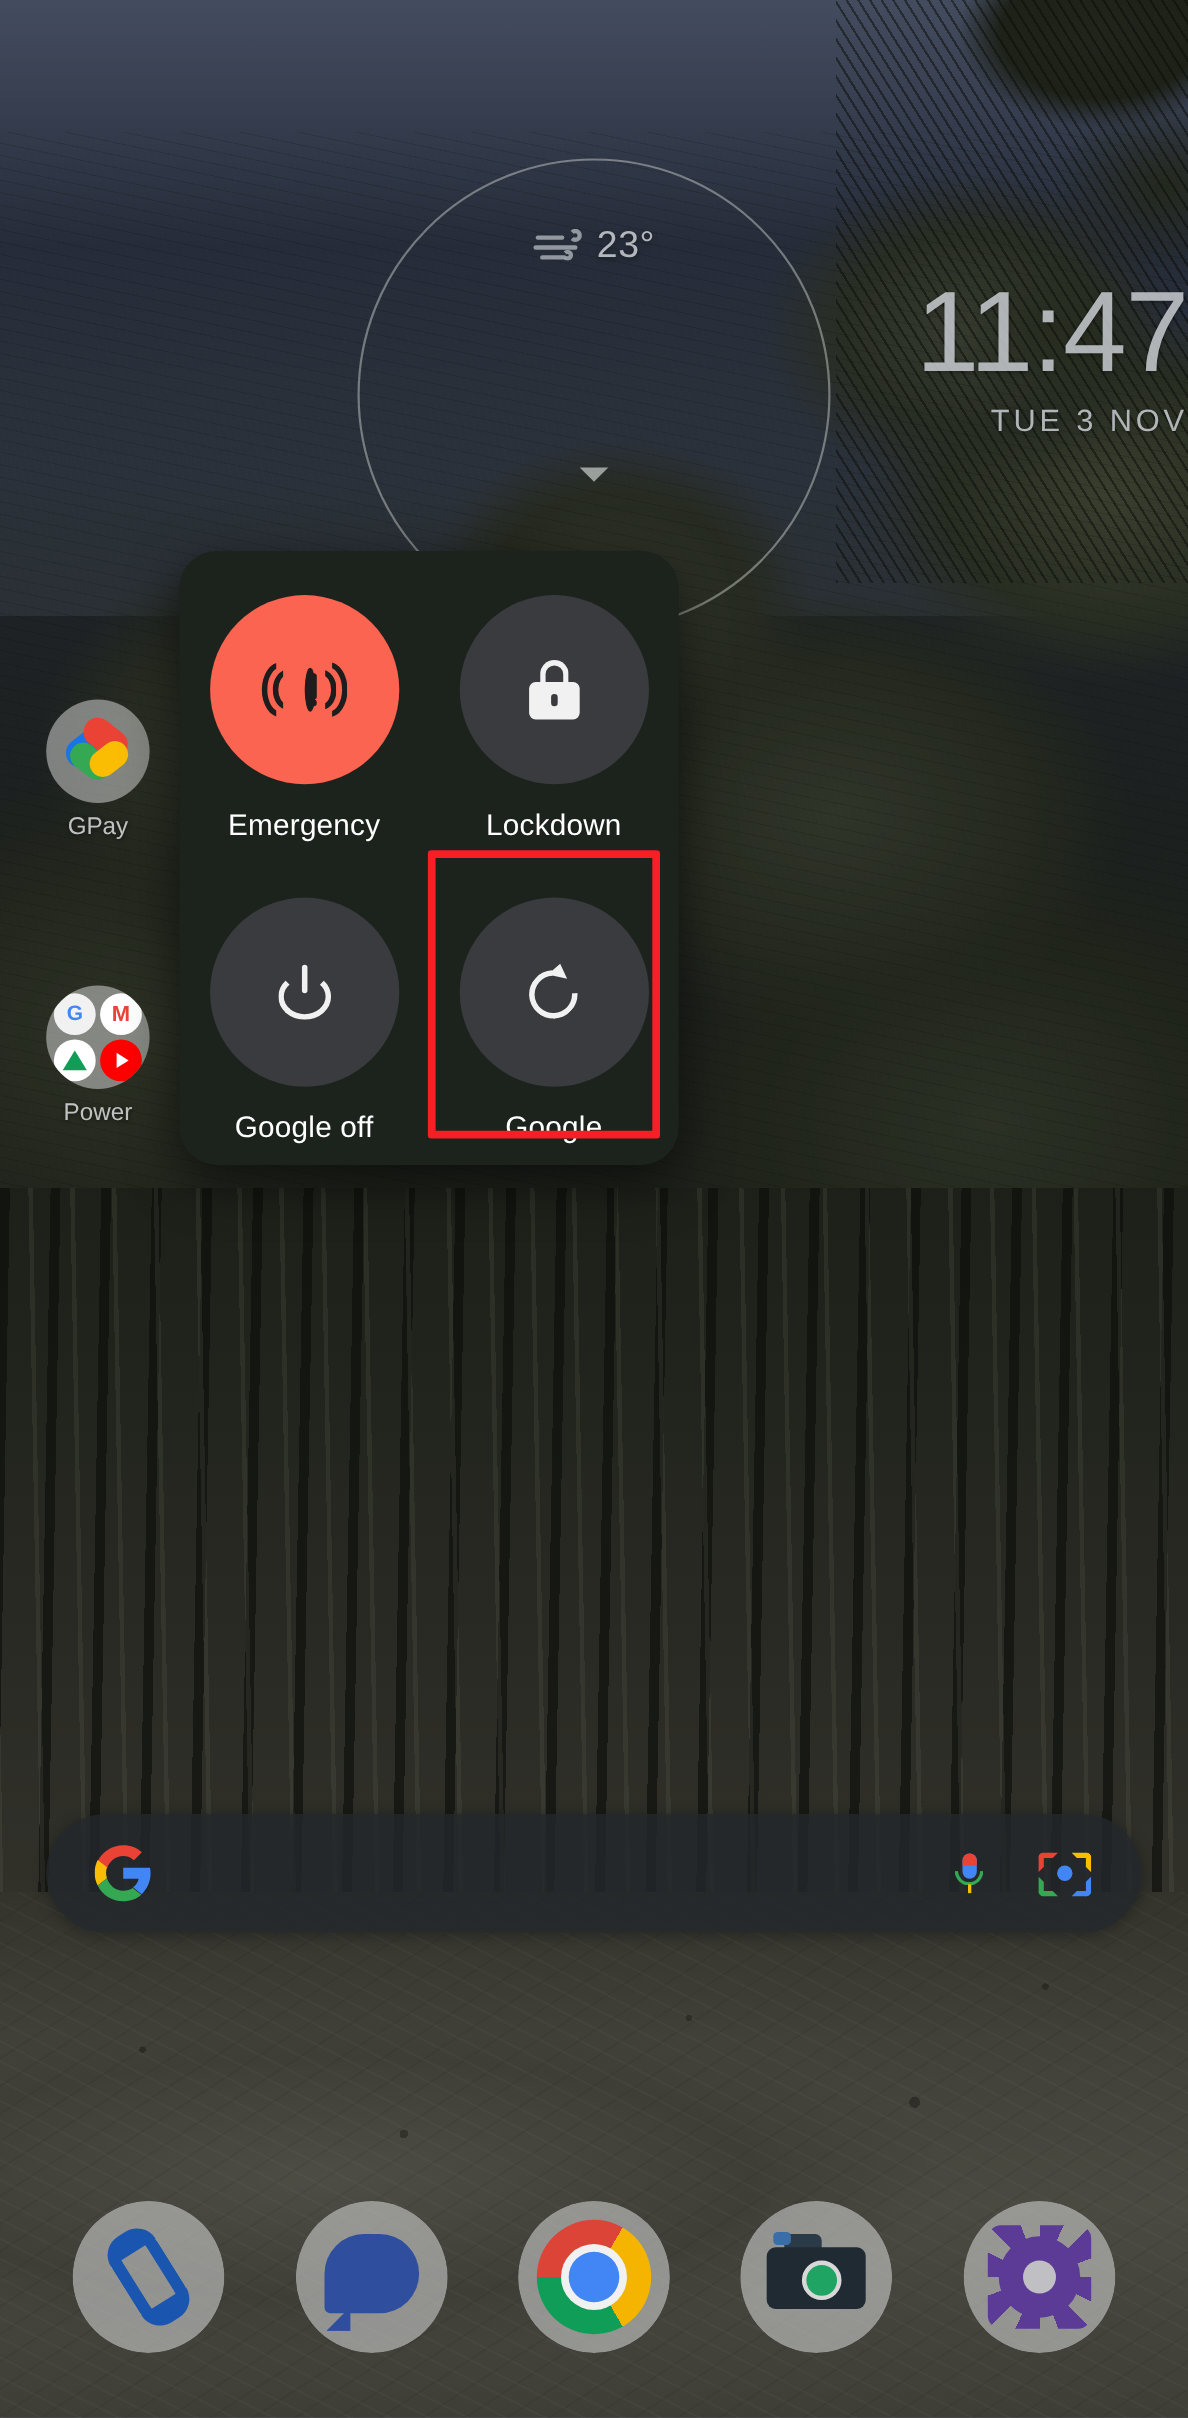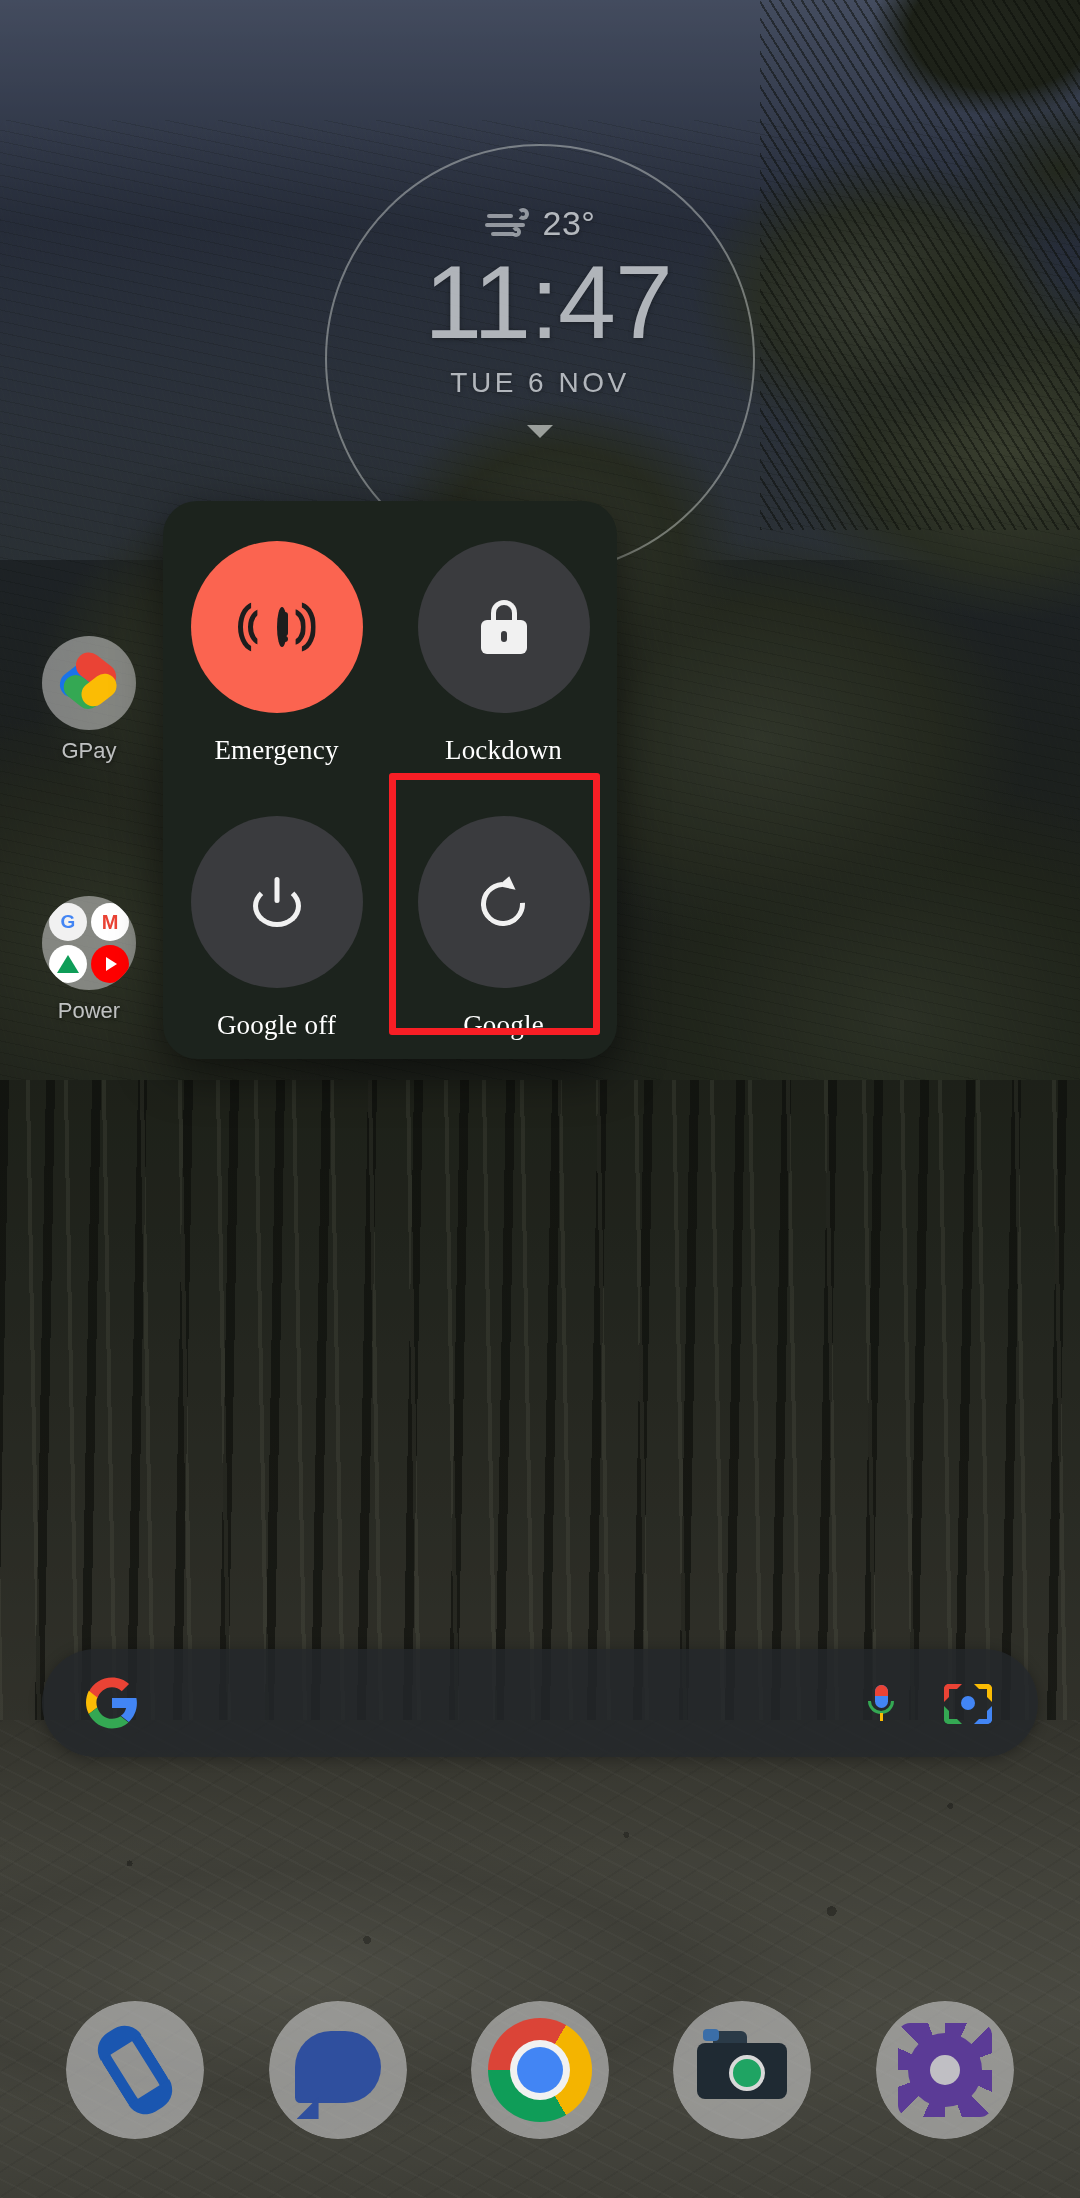--- a/index.html
+++ b/index.html
@@ -86,21 +86,21 @@
   .rtree::after{
     content:""; position:absolute; inset:0;
     background-image:repeating-linear-gradient(58deg, rgba(15,18,12,.5) 0 2px, transparent 2px 9px);
   }
   
   #scrim { position:absolute; inset:0; background:rgba(0,0,0,0.30); }
 
   
   #clock-widget {
     position:absolute; left:0; top:130px; width:1080px; height:360px;
-    text-align:center; color:rgba(222,226,230,0.78);
+    text-align:right; color:rgba(222,226,230,0.78);
     text-shadow:0 1px 5px rgba(0,0,0,0.35);
   }
   .widget-arc {
     position:absolute; left:50%; top:14px; transform:translateX(-50%);
     width:430px; height:430px; border-radius:50%;
     border:2px solid rgba(226,230,226,0.42);
     pointer-events:none;
   }
   .wx-row {
     position:relative; display:flex; align-items:center;
@@ -306,21 +306,21 @@
 
   
   #power-menu {
     position:absolute; left:163px; top:501px; width:454px; height:558px;
     background:#1c231d; border-radius:34px;
     box-shadow:0 14px 46px rgba(0,0,0,0.55);
     padding:40px 0 0;
   }
   .pm-grid {
     display:grid; grid-template-columns:1fr 1fr;
-    row-gap:32px; height:100%;font-family:Liberation Serif, serif;
+    row-gap:32px; height:100%;
   }
   .pm-cell { display:flex; flex-direction:column; align-items:center;
              justify-content:flex-start; position:relative; }
   .pm-circle {
     width:172px; height:172px; border-radius:50%;
     background:#3a3b3e; display:flex; align-items:center; justify-content:center;
   }
   .pm-circle.emergency { background:#fb6450; }
   .pm-label {
     margin-top:22px; font-size:27px; color:#ffffff; font-weight:400;
@@ -417,21 +417,21 @@
         <i></i>
         <i></i>
         <b></b>
         <b></b>
     </span>
     <span class="wx-temp">23°</span>
   </div>
 
   <div class="clock-time">11:47</div>
 
-  <div class="clock-date">TUE 6 NOV</div>
+  <div class="clock-date">TUE 3 NOV</div>
 
   <div class="widget-caret"></div>
 </div>
 
 <div class="app-cell" style="left:14px; top:636px;">
   <div class="app-badge">
     <span class="gpay-g">
       <span class="gp1"></span>
         <span class="gp2"></span>
       <span class="gp3"></span>

